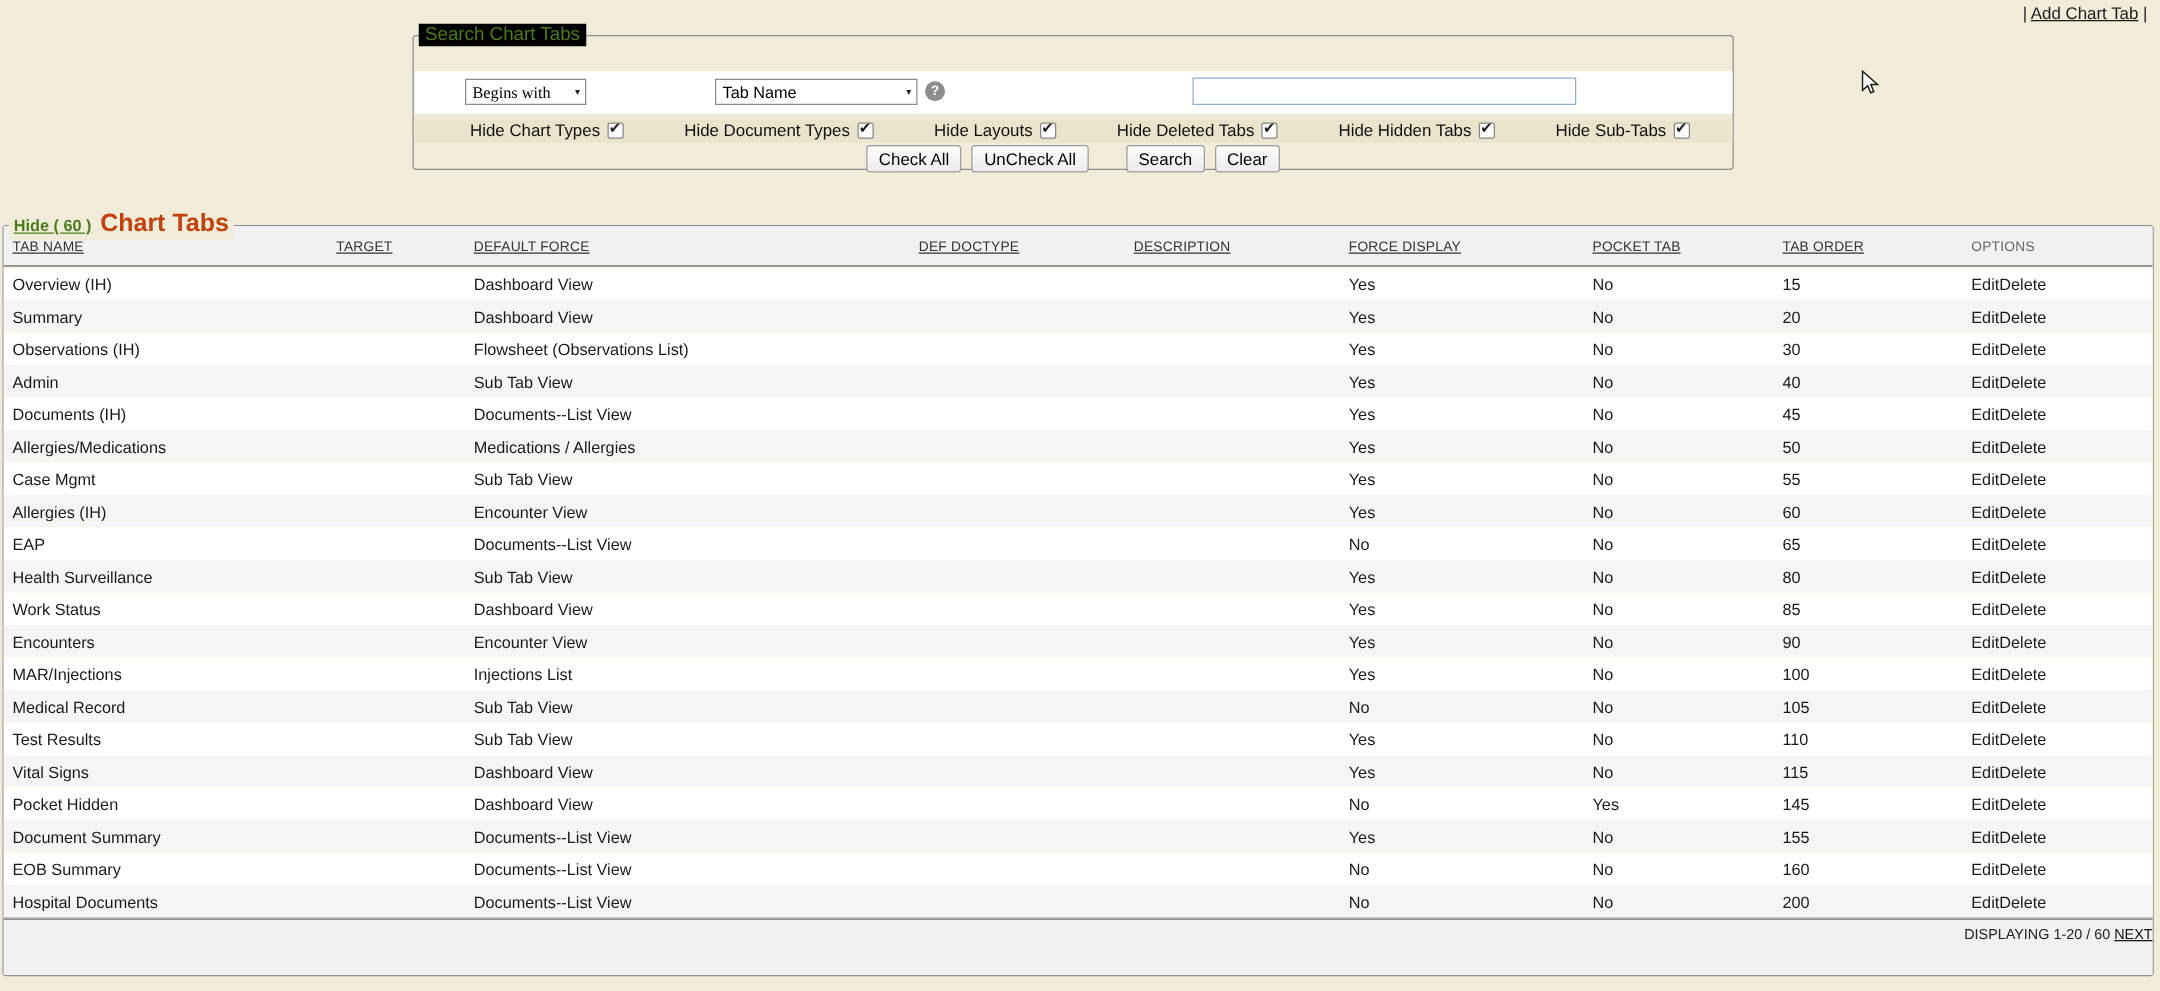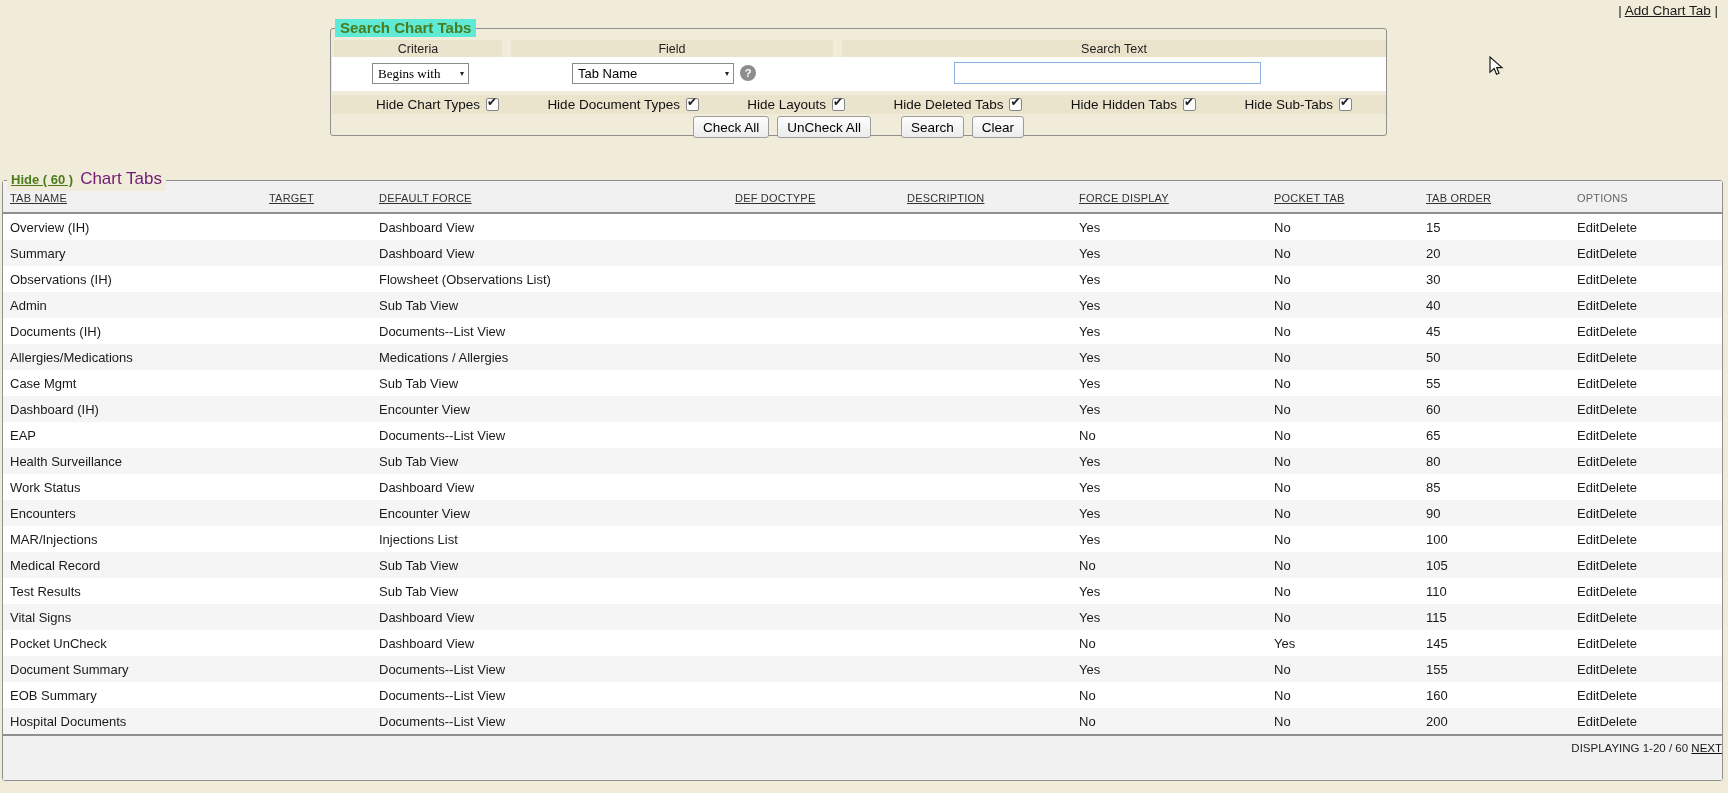--- a/index.html
+++ b/index.html
@@ -15,22 +15,22 @@
   .topbar {
     position: absolute; top: 3px; right: 10px;
     font-size: 13.5px; color: #1a1a1a;
   }
   .topbar a { color: #1a1a1a; text-decoration: underline; cursor: pointer; }
   
   .fs { position: absolute; border: 1px solid #8f8f8f; border-radius: 3px; }
   .search-fs { left: 330px; top: 28px; width: 1057px; height: 108px; }
   .legend1 {
     position: absolute; top: -10px; left: 4px;
-    background: #5eead4; padding: 0 5px;
-    font-size: 15px; font-weight: bold; color: #4a7c1c; line-height: 18px;
+    background: #000000; padding: 0 5px;
+    font-size: 15px; font-weight: normal; color: #4a7c1c; line-height: 18px;
   }
   
   .headrow { position: absolute; left: 3px; top: 11px; height: 17px; display: flex; gap: 9px; }
   .hcell {
     background: #ebe4cd; font-size: 12.5px; color: #222;
     display: flex; align-items: center; justify-content: center; height: 17px;
   }
   .hc1 { width: 168px; } .hc2 { width: 322px; } .hc3 { width: 544px; }
   .controlsrow { position: absolute; left: 1px; top: 28px; width: 1054px; height: 34px; background: #ffffff; }
   .select {
@@ -82,21 +82,21 @@
   .table-fs {
     left: 2px; top: 180px; width: 1721px; height: 601px;
     background: #ffffff; display: flex; flex-direction: column;
   }
   .legend2 {
     position: absolute; top: -13px; left: 4px;
     background: #f1ebd9; padding: 0 4px;
     display: flex; align-items: baseline; gap: 7px; line-height: 22px;
   }
   .hidelink { font-size: 13px; font-weight: bold; color: #4a7c1c; text-decoration: underline; cursor: pointer; }
-  .paneltitle { font-size: 17px; font-weight: normal; color: #701a75; }
+  .paneltitle { font-size: 20px; font-weight: bold; color: #c2410c; }
   .thead, .tr {
     display: grid;
     grid-template-columns: 259px 110px 356px 172px 172px 195px 152px 151px auto;
   }
   .thead { height: 31px; background: #f1f1f1; align-items: center; }
   .th, .td { padding-left: 7px; overflow: hidden; white-space: nowrap; }
   .thlabel { font-size: 11px; color: #333; letter-spacing: 0.2px; }
   .thlabel.sortable { text-decoration: underline; cursor: pointer; }
   .thlabel.plain { color: #666; }
   .sep { height: 2px; background: #ffffff; border-top: 1px solid #909090; border-bottom: 1px solid #909090; }
@@ -119,25 +119,20 @@
 
 <div class="topbar">
   <span>|</span>
   <a>Add Chart Tab</a>
   <span>|</span>
 </div>
 
 <div class="fs search-fs">
   <div class="legend1">Search Chart Tabs</div>
 
-  <div class="headrow">
-    <div class="hcell hc1">Criteria</div>
-    <div class="hcell hc2">Field</div>
-    <div class="hcell hc3">Search Text</div>
-  </div>
 
   <div class="controlsrow">
     <div class="select sel-criteria">
       <span>Begins with</span>
       <span class="arrow">▾</span>
     </div>
     <div class="select sel-field">
       <span>Tab Name</span>
       <span class="arrow">▾</span>
     </div>
@@ -302,21 +297,21 @@
         <div class="td"><span></span></div>
         <div class="td"><span>Yes</span></div>
         <div class="td"><span>No</span></div>
         <div class="td"><span>55</span></div>
         <div class="td opts">
           <a class="optlink">Edit</a>
           <a class="optlink">Delete</a>
         </div>
       </div>
       <div class="tr alt">
-        <div class="td"><span>Dashboard (IH)</span></div>
+        <div class="td"><span>Allergies (IH)</span></div>
         <div class="td"><span></span></div>
         <div class="td"><span>Encounter View</span></div>
         <div class="td"><span></span></div>
         <div class="td"><span></span></div>
         <div class="td"><span>Yes</span></div>
         <div class="td"><span>No</span></div>
         <div class="td"><span>60</span></div>
         <div class="td opts">
           <a class="optlink">Edit</a>
           <a class="optlink">Delete</a>
@@ -428,21 +423,21 @@
         <div class="td"><span></span></div>
         <div class="td"><span>Yes</span></div>
         <div class="td"><span>No</span></div>
         <div class="td"><span>115</span></div>
         <div class="td opts">
           <a class="optlink">Edit</a>
           <a class="optlink">Delete</a>
         </div>
       </div>
       <div class="tr">
-        <div class="td"><span>Pocket UnCheck</span></div>
+        <div class="td"><span>Pocket Hidden</span></div>
         <div class="td"><span></span></div>
         <div class="td"><span>Dashboard View</span></div>
         <div class="td"><span></span></div>
         <div class="td"><span></span></div>
         <div class="td"><span>No</span></div>
         <div class="td"><span>Yes</span></div>
         <div class="td"><span>145</span></div>
         <div class="td opts">
           <a class="optlink">Edit</a>
           <a class="optlink">Delete</a>

